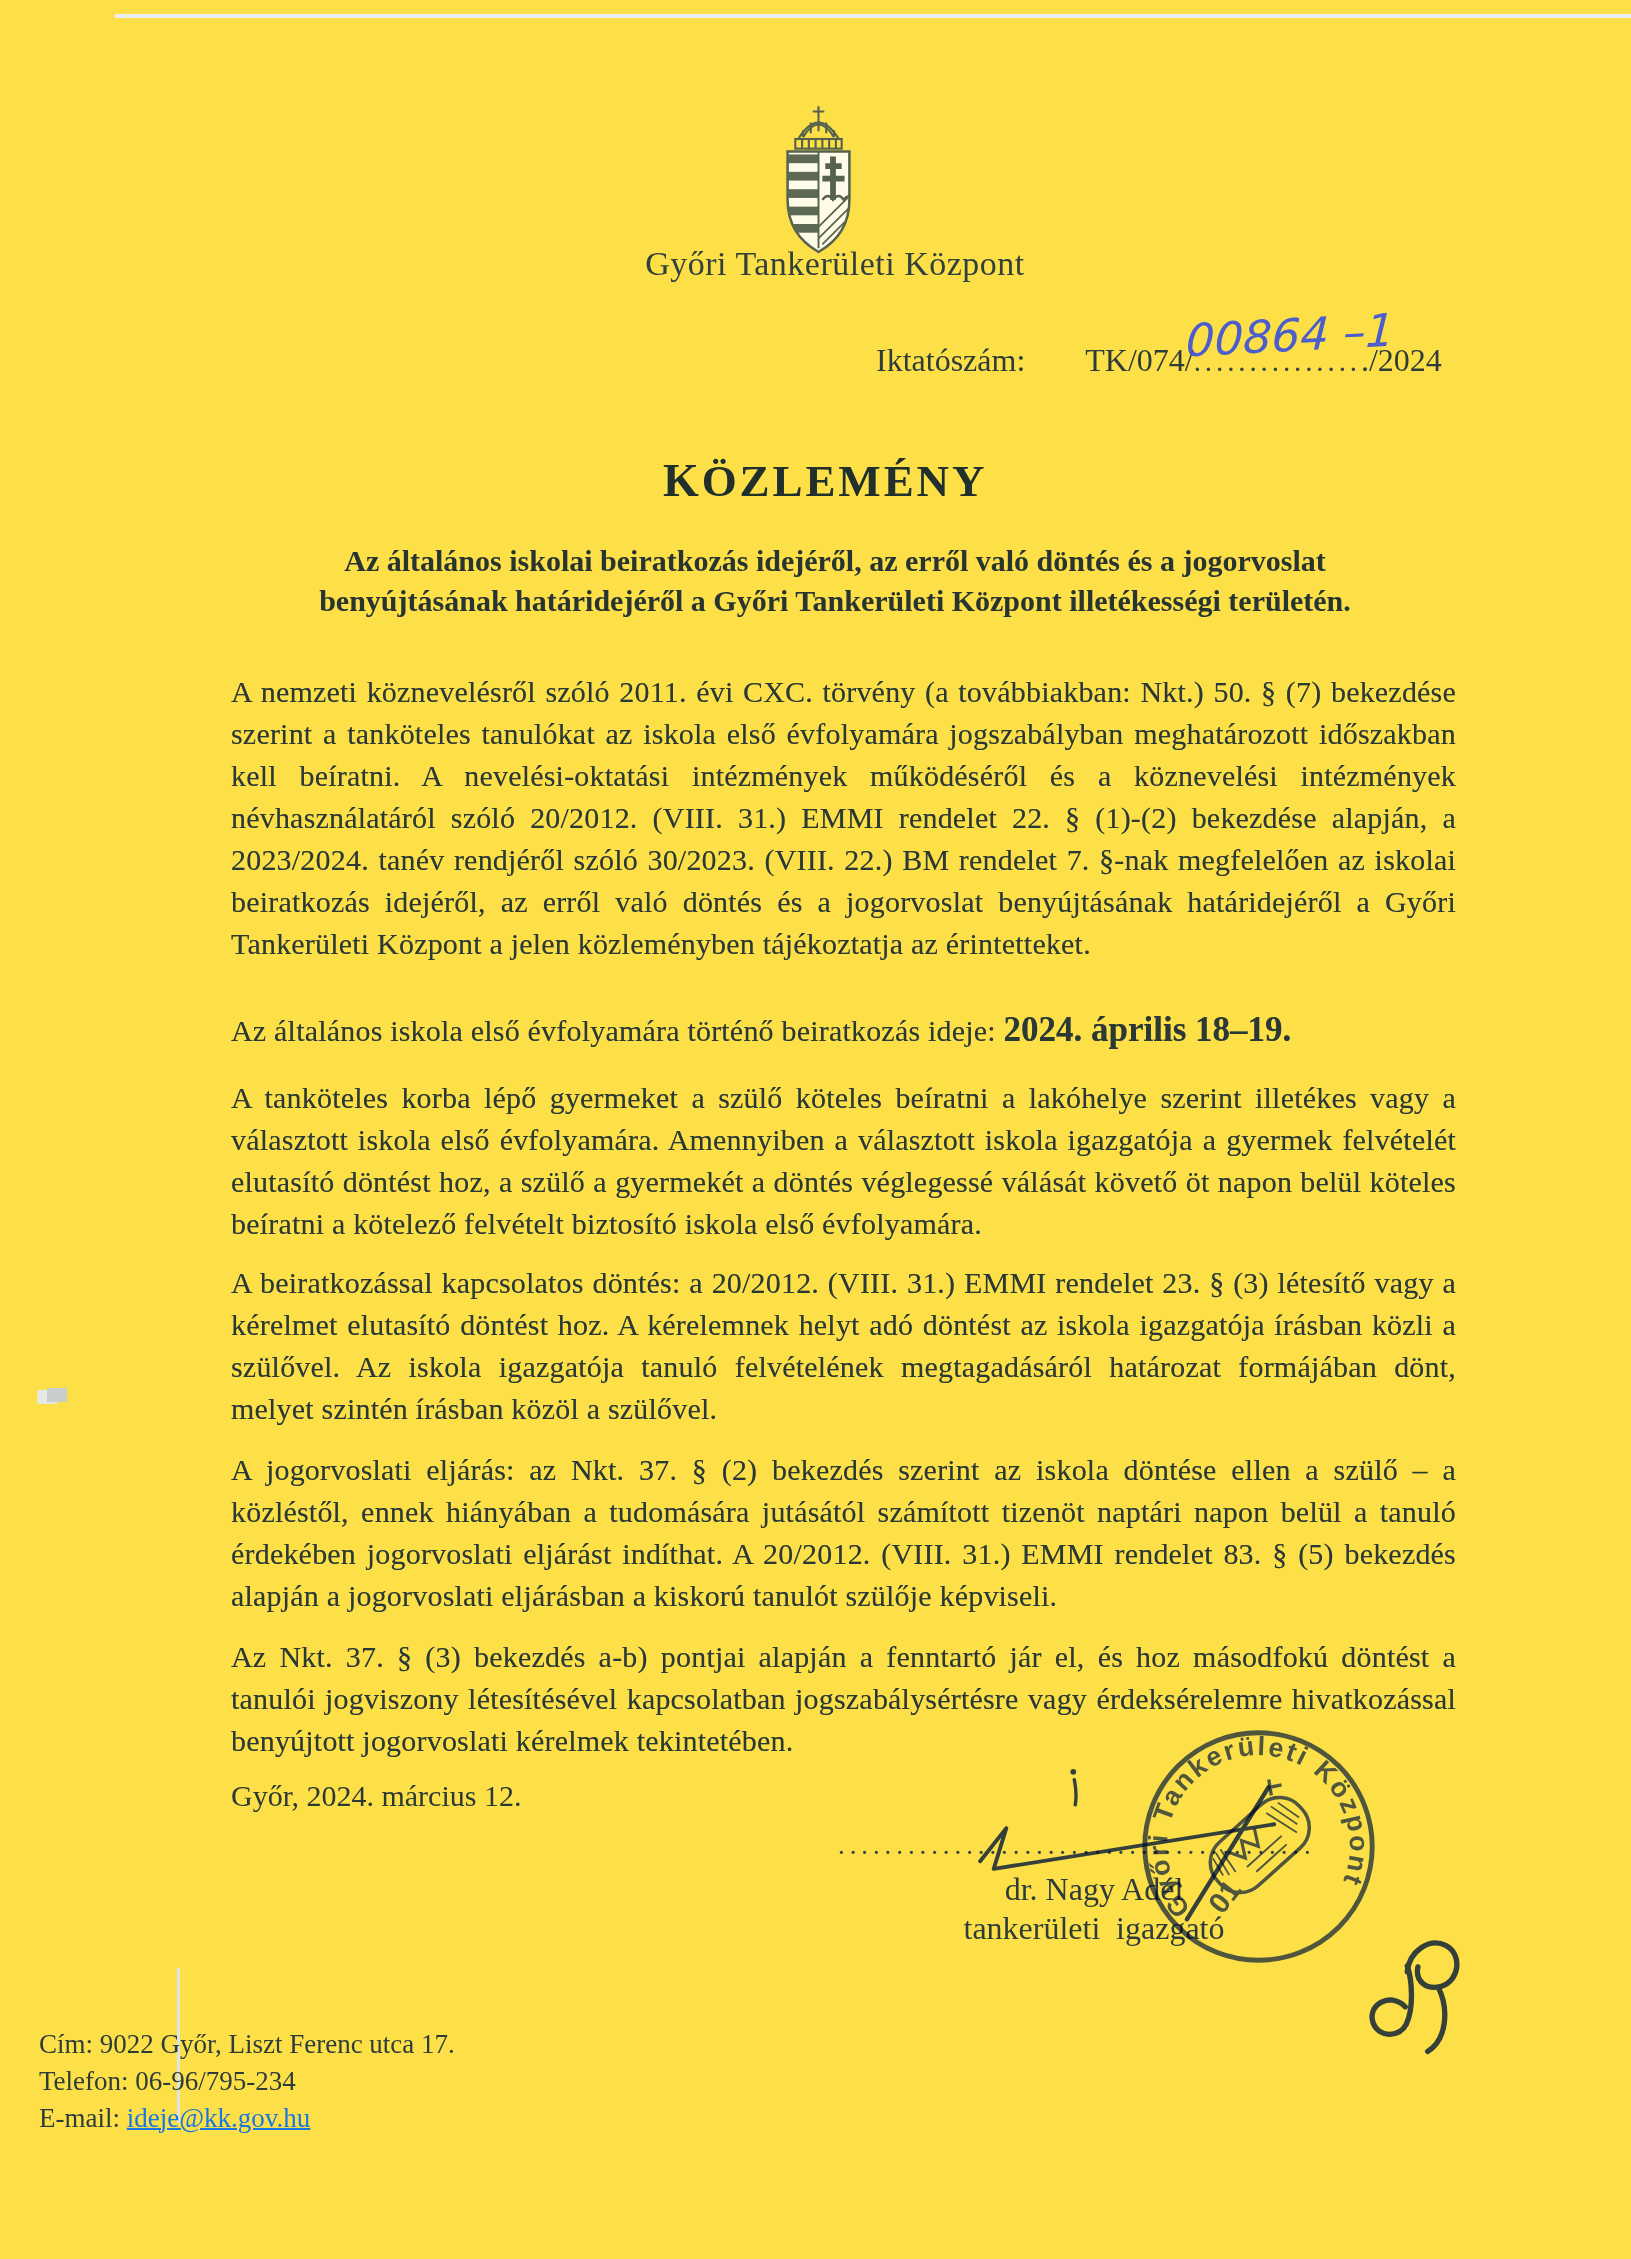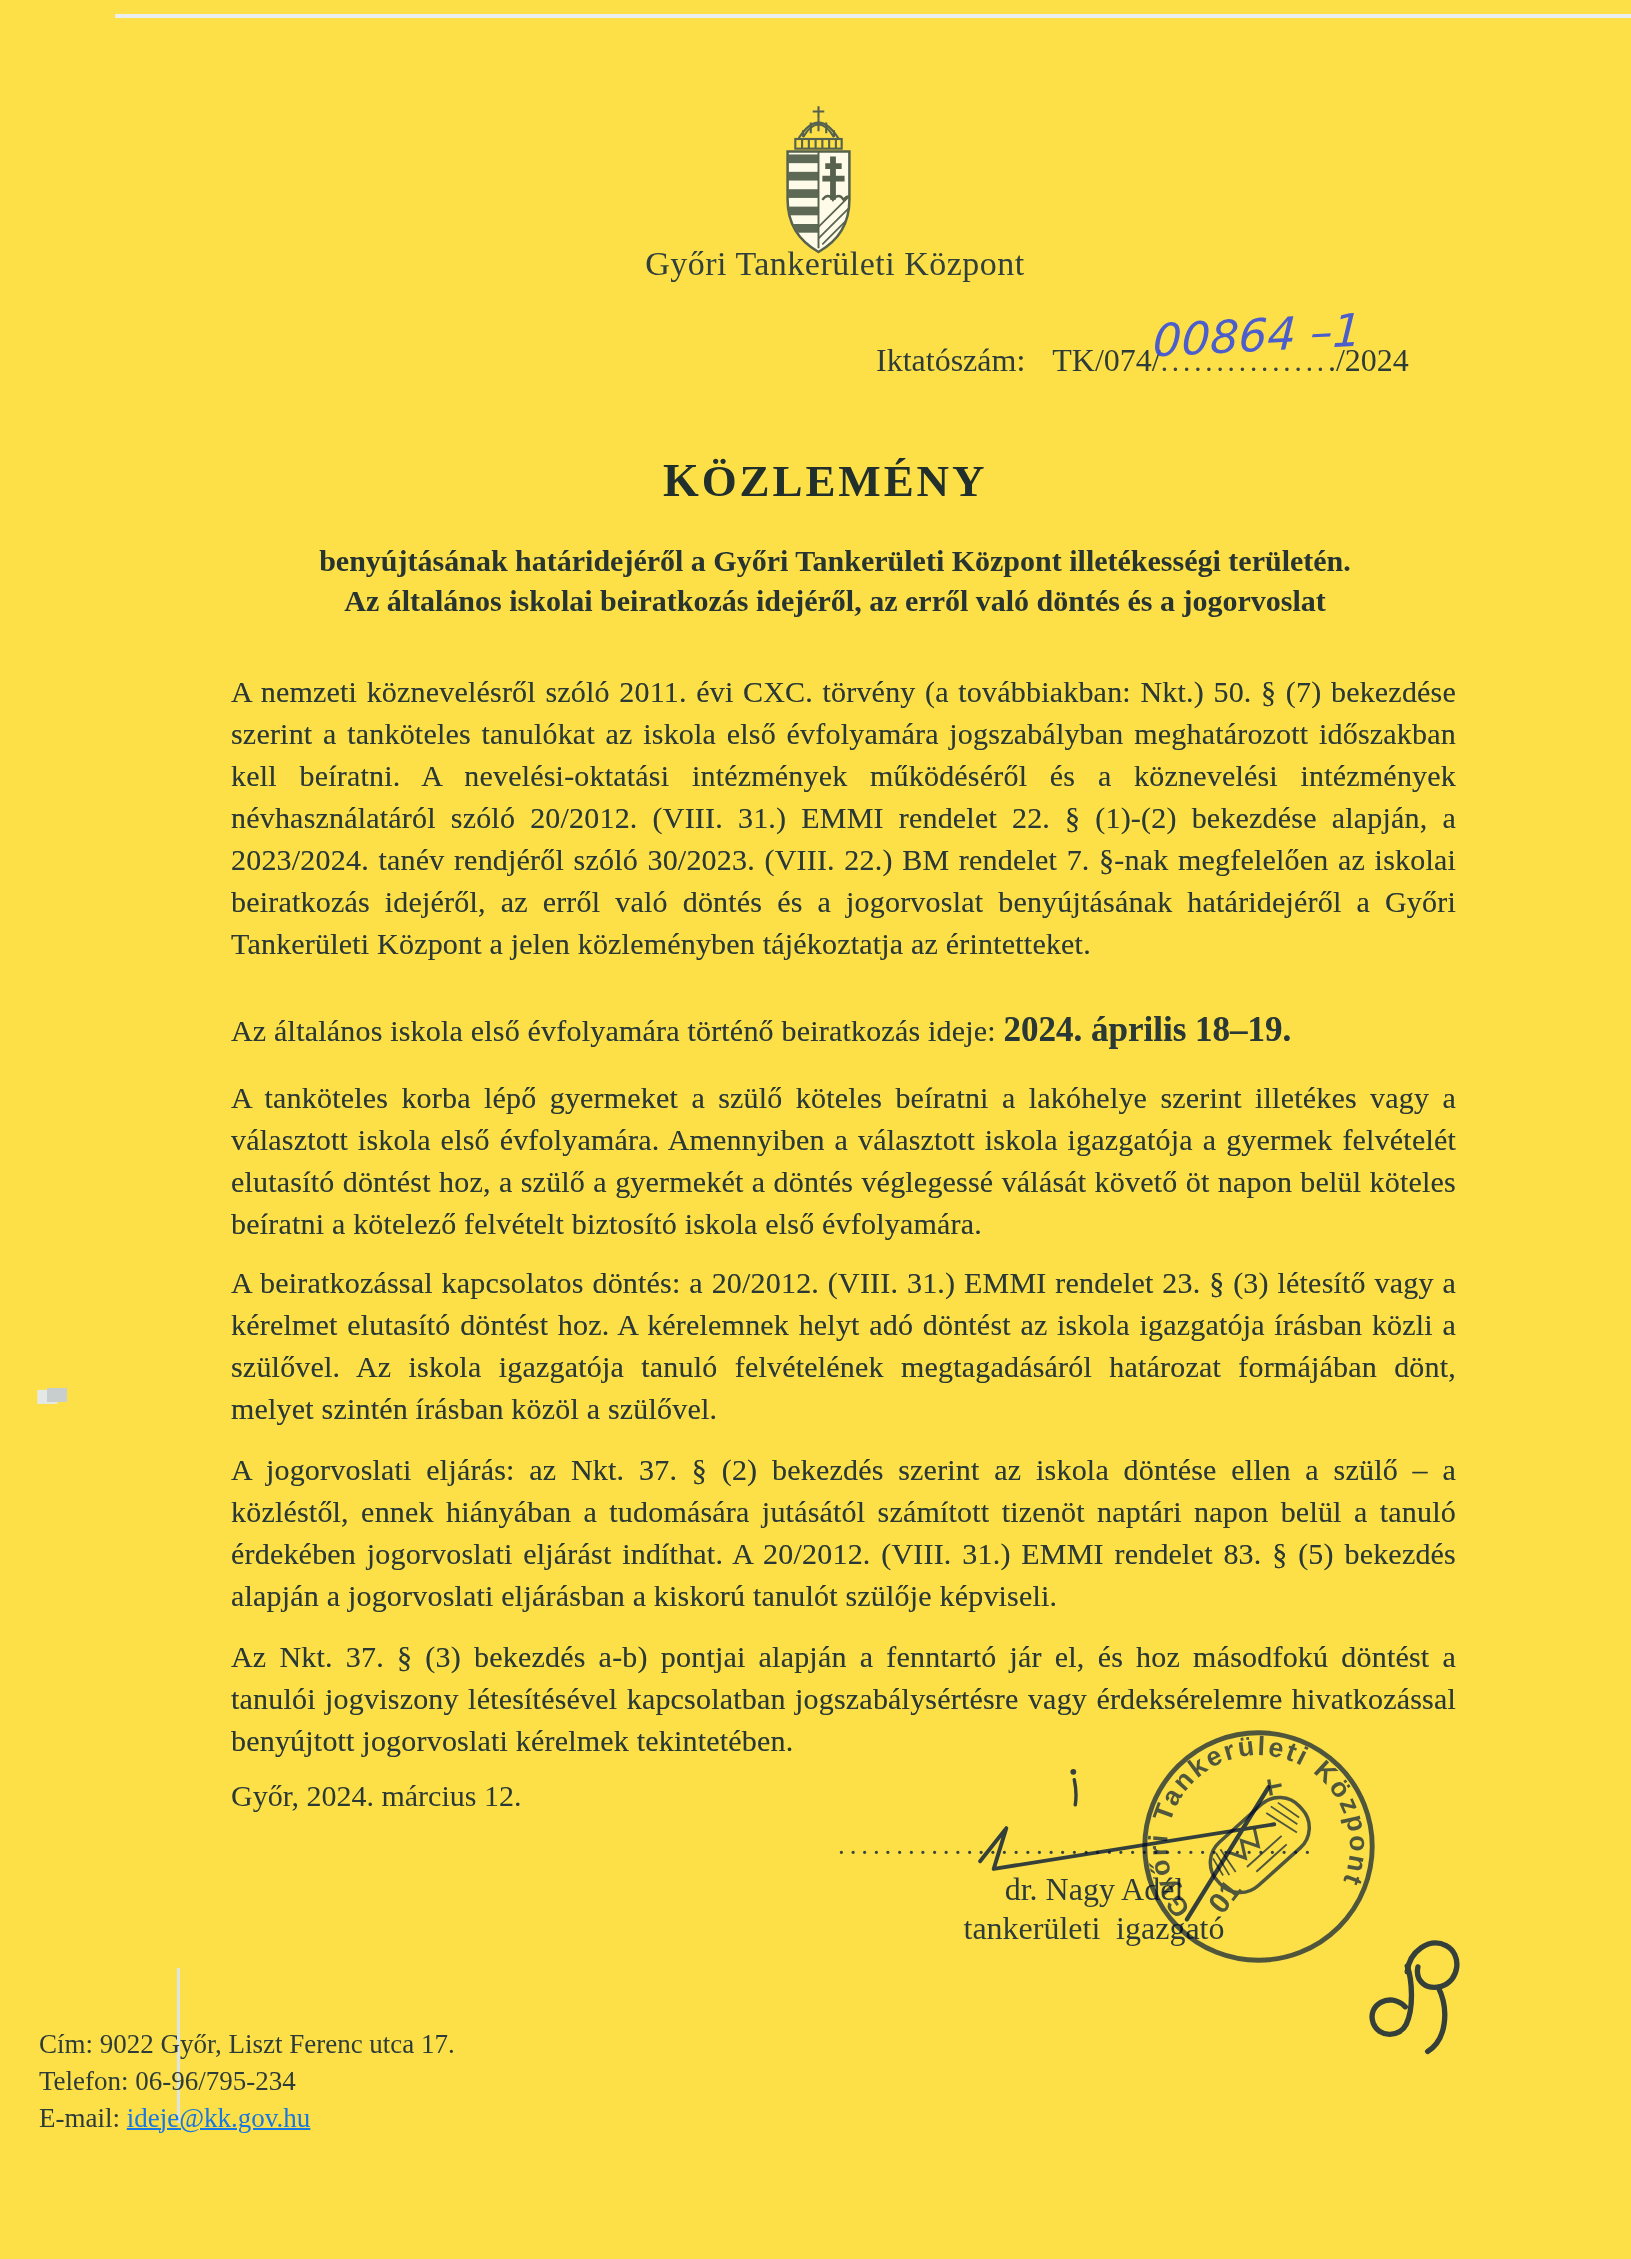--- a/index.html
+++ b/index.html
@@ -12,21 +12,21 @@
   .scan-mark-left{position:absolute;left:47px;top:1388px;width:20.4px;height:13.6px;background:#c7cecd;box-shadow:-9.7px 1.9px 0 #e4e9e8;}
   .scan-line-footer{position:absolute;left:177px;top:1968px;width:2.9px;height:155px;background:#dde5e4;}
 
   
   .emblem{position:absolute;left:776px;top:103px;opacity:.88;filter:blur(0.3px);}
   .org-name{position:absolute;left:39px;right:0;top:245px;text-align:center;
     font-size:34px;letter-spacing:0.5px;color:#31403d;}
 
   
   .refline{position:absolute;left:876px;top:342px;font-size:32px;color:#2e3c39;white-space:nowrap;}
-  .refline .lbl{margin-right:27px;}
+  .refline .lbl{margin-right:60px;}
   .dotfill{position:relative;display:inline-block;}
   .dots-sm{font-size:29px;letter-spacing:3.9px;color:#3a4744;}
   .hand{
     position:absolute;left:-7.8px;top:-33px;
     font-family:"DejaVu Sans",sans-serif;font-style:italic;
     font-size:45px;color:#3d52d8;white-space:nowrap;
     transform:rotate(-3deg) skewX(-6deg);opacity:.92;
   }
 
   
@@ -109,22 +109,22 @@
   <div class="org-name">Győri Tankerületi Központ</div>
 
   <div class="refline">
     <span class="lbl">Iktatószám:</span><span>TK/074/</span><span class="dotfill"><span class="dots-sm">...............</span><span class="hand">00864 –1</span></span><span>./2024</span>
   </div>
 
   <div class="doc-title">
     <span class="t1">K</span><span class="t2">ÖZLEMÉNY</span>
   </div>
   <div class="subtitle">
+    <div>Az általános iskolai beiratkozás idejéről, az erről való döntés és a jogorvoslat</div>
     <div>benyújtásának határidejéről a Győri Tankerületi Központ illetékességi területén.</div>
-    <div>Az általános iskolai beiratkozás idejéről, az erről való döntés és a jogorvoslat</div>
   </div>
 
   <div class="para" style="top:671px"><span>A nemzeti köznevelésről szóló 2011. évi CXC. törvény (a továbbiakban: Nkt.) 50. § (7) bekezdése szerint a tanköteles tanulókat az iskola első évfolyamára jogszabályban meghatározott időszakban kell beíratni. A nevelési-oktatási intézmények működéséről és a köznevelési intézmények névhasználatáról szóló 20/2012. (VIII. 31.) EMMI rendelet 22. § (1)-(2) bekezdése alapján, a 2023/2024. tanév rendjéről szóló 30/2023. (VIII. 22.) BM rendelet 7. §-nak megfelelően az iskolai beiratkozás idejéről, az erről való döntés és a jogorvoslat benyújtásának határidejéről a Győri Tankerületi Központ a jelen közleményben tájékoztatja az érintetteket.</span></div>
   <div class="para heading" style="top:1007px"><span class="b">Az általános iskola első évfolyamára történő beiratkozás ideje: </span><span class="big">2024. április 18–19.</span></div>
   <div class="para" style="top:1077px"><span>A tanköteles korba lépő gyermeket a </span><span class="b">szülő köteles beíratni a lakóhelye szerint illetékes vagy a választott iskola első évfolyamára</span><span>. Amennyiben a választott iskola igazgatója a gyermek felvételét elutasító döntést hoz, a szülő a gyermekét a döntés véglegessé válását követő </span><span class="b">öt napon</span><span> belül köteles beíratni a kötelező felvételt biztosító iskola első évfolyamára.</span></div>
   <div class="para" style="top:1262px"><span class="b">A beiratkozással kapcsolatos döntés</span><span>: a 20/2012. (VIII. 31.) EMMI rendelet 23. § (3) létesítő vagy a kérelmet elutasító döntést hoz. A kérelemnek helyt adó döntést az iskola igazgatója írásban közli a szülővel. Az iskola igazgatója tanuló felvételének megtagadásáról határozat formájában dönt, melyet szintén írásban közöl a szülővel.</span></div>
   <div class="para" style="top:1449px"><span class="b">A jogorvoslati eljárás</span><span>: az Nkt. 37. § (2) bekezdés szerint az iskola döntése ellen a szülő – a közléstől, ennek hiányában a tudomására jutásától számított </span><span class="b">tizenöt naptári napon belül</span><span> a tanuló érdekében jogorvoslati eljárást indíthat. A 20/2012. (VIII. 31.) EMMI rendelet 83. § (5) bekezdés alapján a jogorvoslati eljárásban a kiskorú tanulót szülője képviseli.</span></div>
   <div class="para" style="top:1636px"><span>Az Nkt. 37. § (3) bekezdés a-b) pontjai alapján a </span><span class="b">fenntartó jár el, és hoz másodfokú döntést</span><span> a tanulói jogviszony létesítésével kapcsolatban jogszabálysértésre vagy érdeksérelemre hivatkozással benyújtott jogorvoslati kérelmek tekintetében.</span></div>
 
   <div class="date-line">Győr, 2024. március 12.</div>

